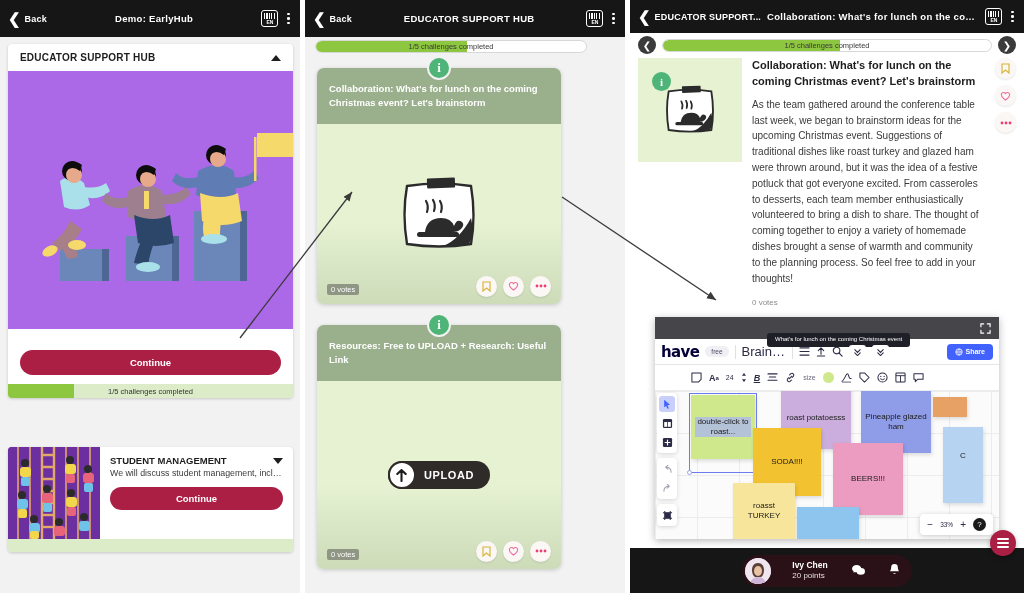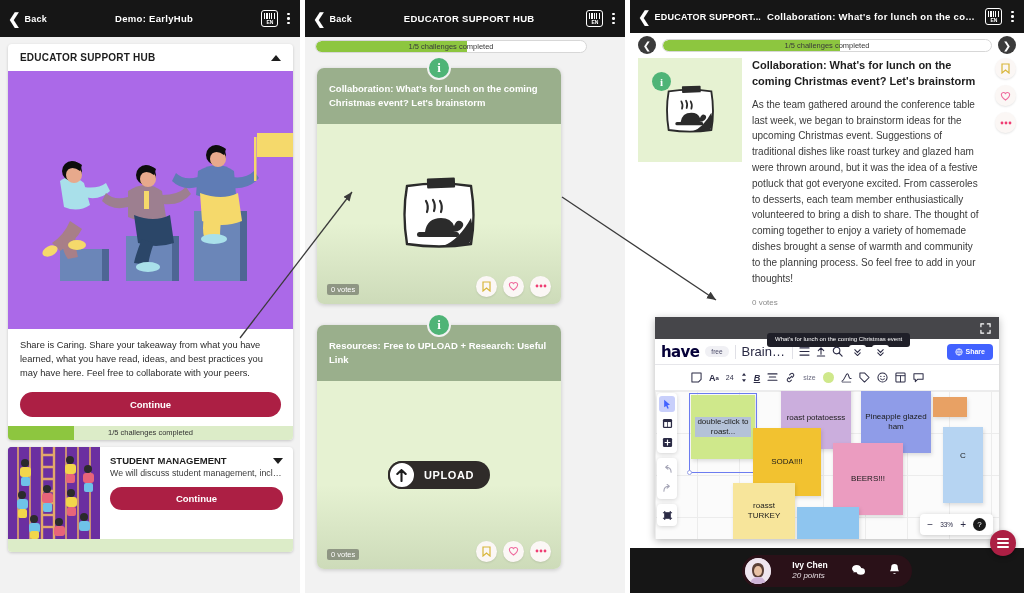--- a/index.html
+++ b/index.html
@@ -193,21 +193,21 @@
   .zoombar .zb { font-size: 10px; color: #2b2b45; cursor: pointer; }
   .zoombar .zval { font-size: 6.5px; color: #2b2b45; }
   .helpdot { width: 13px; height: 13px; border-radius: 50%; background: #1a1a1a; color: #fff; font-size: 8px; display:flex; align-items:center; justify-content:center; }
 
   .fab { position: absolute; right: 8px; top: 530px; width: 26px; height: 26px; border-radius: 50%; background: #ac1f44; display: flex; flex-direction: column; align-items: center; justify-content: center; gap: 2.5px; z-index: 20; cursor: pointer; box-shadow: 0 2px 5px rgba(0,0,0,.3); }
   .fab i { width: 12px; height: 1.8px; background: #fff; border-radius: 2px; display:block; }
   .p3-bottombar { position: absolute; left: 630px; top: 548px; width: 394px; height: 45px; background: #161616; display: flex; align-items: center; justify-content: center; }
   .userchip { display: flex; align-items: center; gap: 21px; background: #2a1118; border-radius: 18px; padding: 3px 12px 3px 3px; }
   .avatar { width: 26px; height: 26px; border-radius: 50%; background: #e7d9e6; overflow: hidden; flex:0 0 auto; }
   .uname { font-size: 8.5px; font-weight: 700; color: #fff; line-height: 1.25; }
-  .upts { font-size: 8px; color: #e4dce0; line-height: 1.25; font-style: italic; }
+  .upts { font-size: 8px; color: #e4dce0; line-height: 1.25; }
   .bicon { color: #fff; font-size: 11px; margin-left: 2px; }
 
   .arrows { position: absolute; inset: 0; pointer-events: none; z-index: 30; }
 </style>
 </head>
 <body>
 
 <div class="stage">
 
   <div class="panel1">
@@ -274,21 +274,20 @@
         <ellipse cx="206" cy="168" rx="13" ry="5" fill="#a9e0ea"></ellipse>
         <path d="M224 106 q14 2 22 -6 l5 7 q-10 12 -28 10z" fill="#5f7cb5"></path>
         <path d="M190 106 q-14 4 -22 -4 l-4 8 q10 10 26 6z" fill="#5f7cb5"></path>
         <circle cx="208" cy="84" r="10" fill="#0d0d0d"></circle>
         <circle cx="210" cy="88" r="8" fill="#e7a98c"></circle>
         <path d="M200 80 q8-10 18-2 l-2 6 q-8-6 -14 0z" fill="#0d0d0d"></path>
         <rect x="246" y="66" width="2.5" height="44" fill="#f5d96b"></rect>
         <path d="M249 62 h38 v24 h-38z" fill="#f5d96b"></path>
       </svg>
       <div class="card-body">
-        <div class="card-desc">Share is Caring. Share your takeaway from what you have learned, what you have read, ideas, and best practices you may have here. Feel free to collaborate with your peers.</div>
         <button class="btn-primary">Continue</button>
       </div>
       <div class="prog-strip">
         <div class="fill"></div>
         <div class="ptxt">1/5 challenges completed</div>
       </div>
     </div>
 
     <div class="card2">
       <div class="c2-row">

